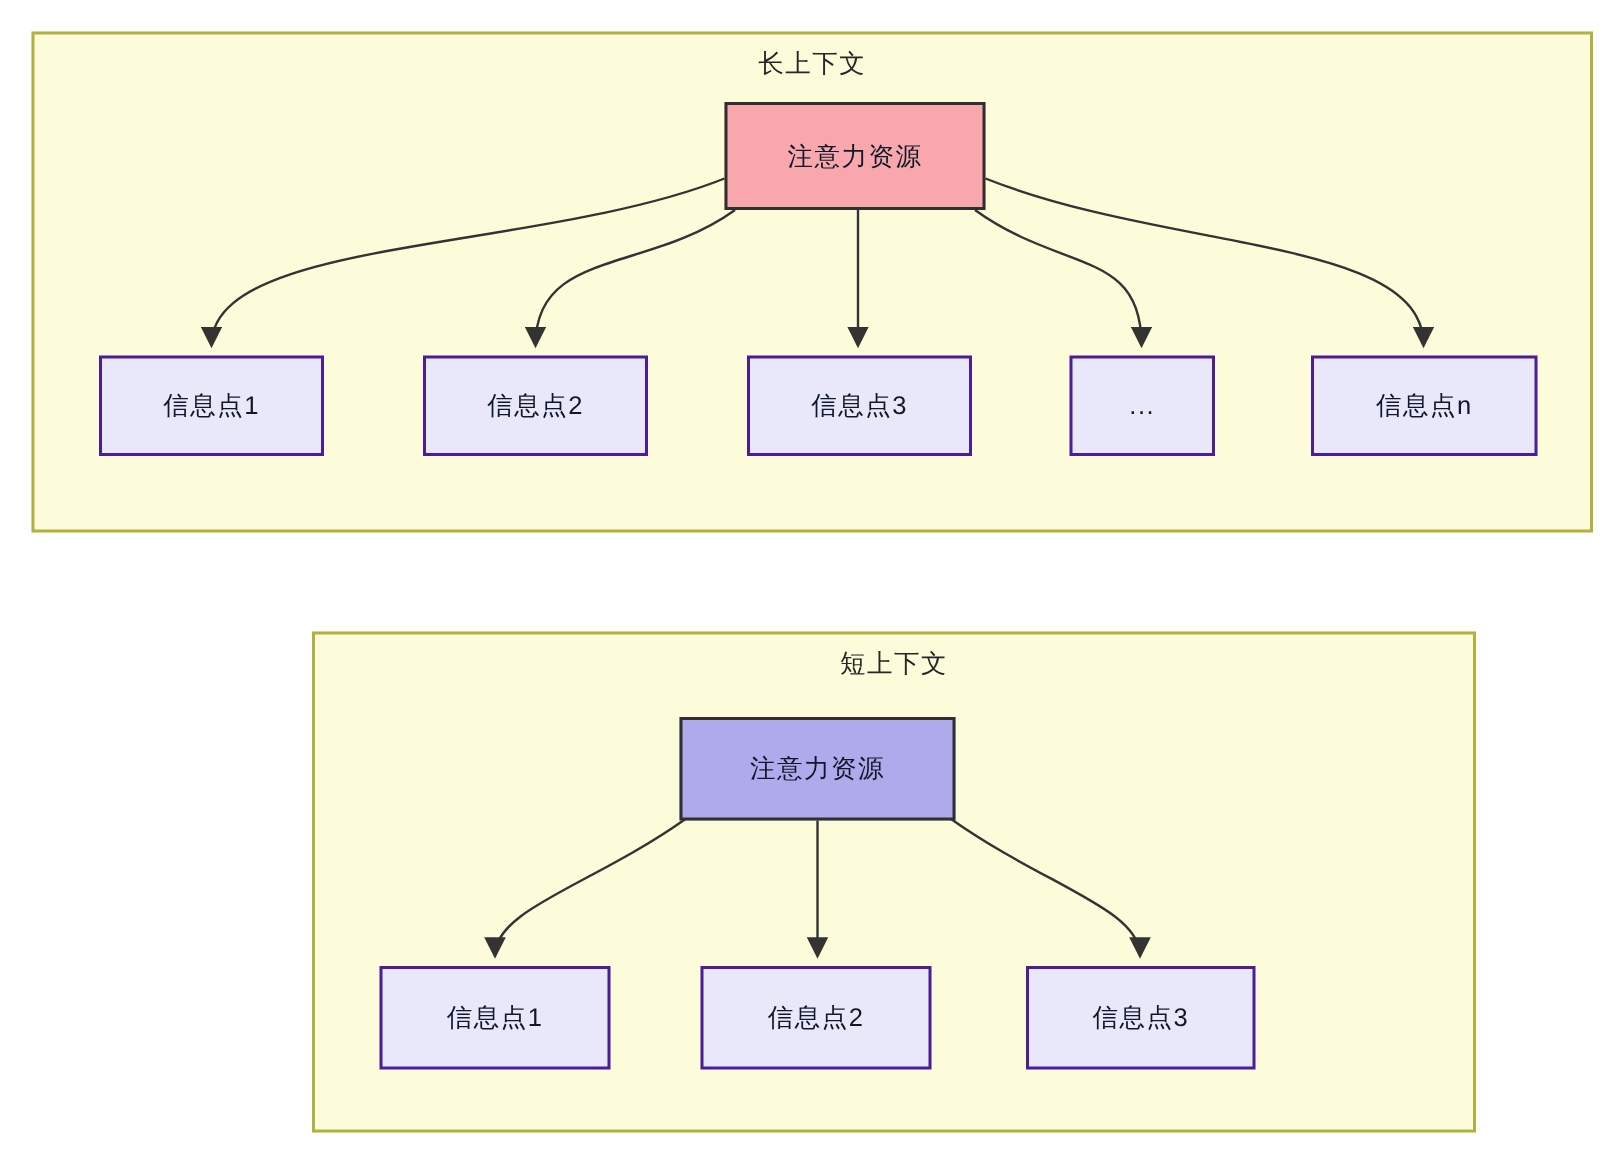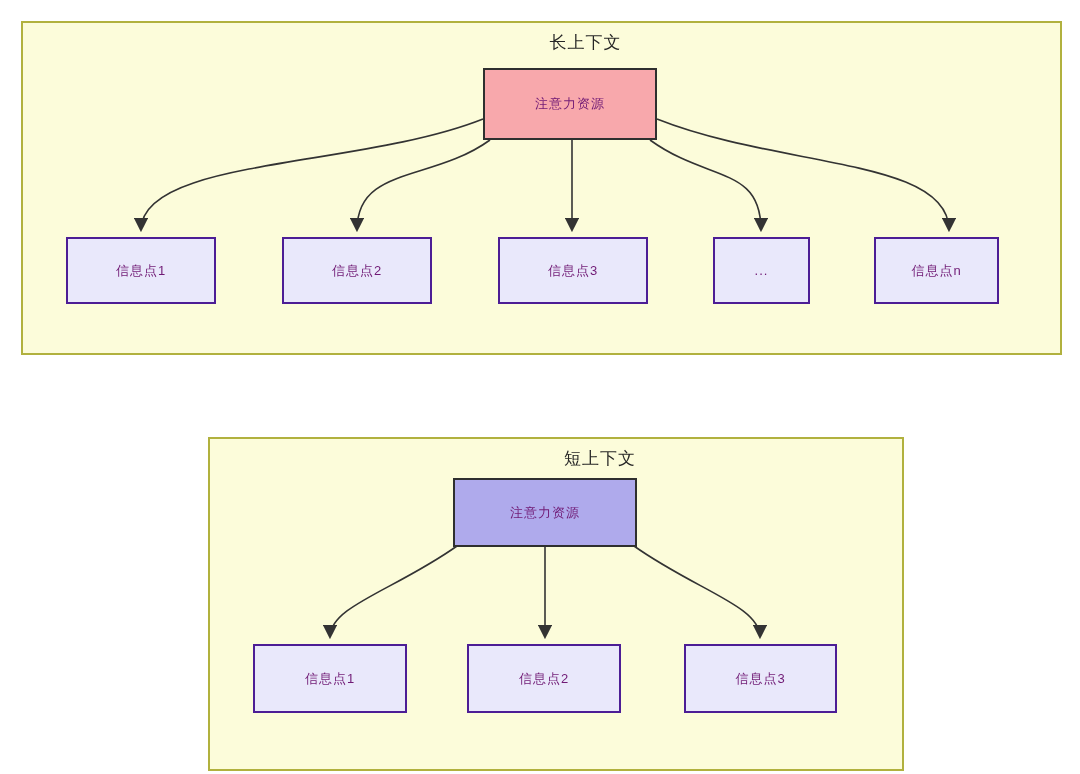--- a/index.html
+++ b/index.html
@@ -13,39 +13,38 @@
     width: 1080px;
     height: 774px;
     background: #ffffff;
     overflow: hidden;
   }
   .panel {
     position: absolute;
     background: #FCFCDA;
     border: 2px solid #B1B13E;
     box-sizing: border-box;
-    padding-left: 44px;
   }
   .panel-title {
     position: absolute;
     width: 100%;
     top: 8px;
     text-align: center;
     font-size: 17px;
     color: #262626;
     letter-spacing: 1px;
   }
   .node {
     position: absolute;
     box-sizing: border-box;
     display: flex;
     align-items: center;
     justify-content: center;
-    font-size: 13px;
-    color: #701a75;
+    font-size: 17px;
+    color: #0f172a;
     letter-spacing: 1px;
     text-align: right;
   }
   .root-node {
     border: 2px solid #2F2F2F;
   }
   .root-long { background: #F8A8AC; }
   .root-short { background: #AFAAEC; }
   .info-node {
     background: #E9E8FB;
@@ -72,23 +71,23 @@
   <div class="panel" style="left:21px; top:21px; width:1041px; height:334px;">
     <div class="panel-title">长上下文</div>
   </div>
 
   <div class="node root-node root-long" style="left:483px; top:68px; width:174px; height:72px;">注意力资源</div>
 
   <div class="node info-node" style="left:66px; top:237px; width:150px; height:67px;">信息点1</div>
   <div class="node info-node" style="left:282px; top:237px; width:150px; height:67px;">信息点2</div>
   <div class="node info-node" style="left:498px; top:237px; width:150px; height:67px;">信息点3</div>
   <div class="node info-node" style="left:713px; top:237px; width:97px; height:67px;">...</div>
-  <div class="node info-node" style="left:874px; top:237px; width:125px; height:67px;">信息点n</div>
+  <div class="node info-node" style="left:874px; top:237px; width:151px; height:67px;">信息点n</div>
 
-  <div class="panel" style="left:208px; top:437px; width:696px; height:334px;">
+  <div class="panel" style="left:208px; top:421px; width:776px; height:334px;">
     <div class="panel-title">短上下文</div>
   </div>
 
   <div class="node root-node root-short" style="left:453px; top:478px; width:184px; height:69px;">注意力资源</div>
 
   <div class="node info-node" style="left:253px; top:644px; width:154px; height:69px;">信息点1</div>
   <div class="node info-node" style="left:467px; top:644px; width:154px; height:69px;">信息点2</div>
   <div class="node info-node" style="left:684px; top:644px; width:153px; height:69px;">信息点3</div>
 
   <svg class="edges" viewBox="0 0 1080 774" xmlns="http://www.w3.org/2000/svg">

